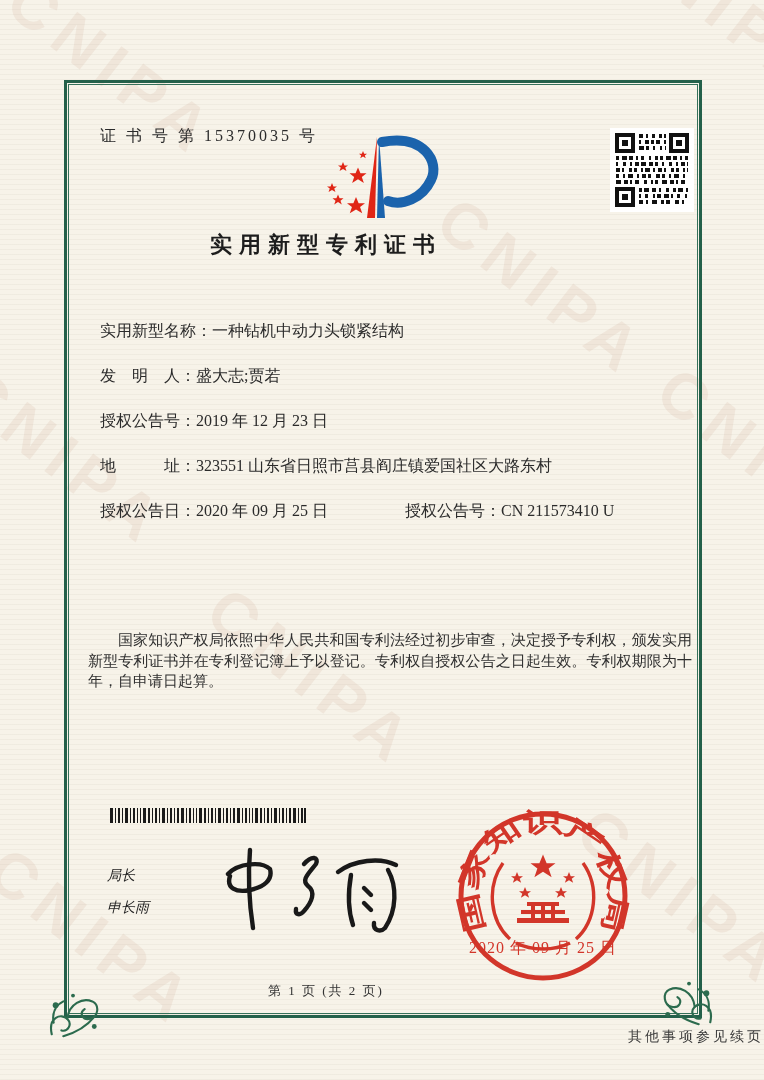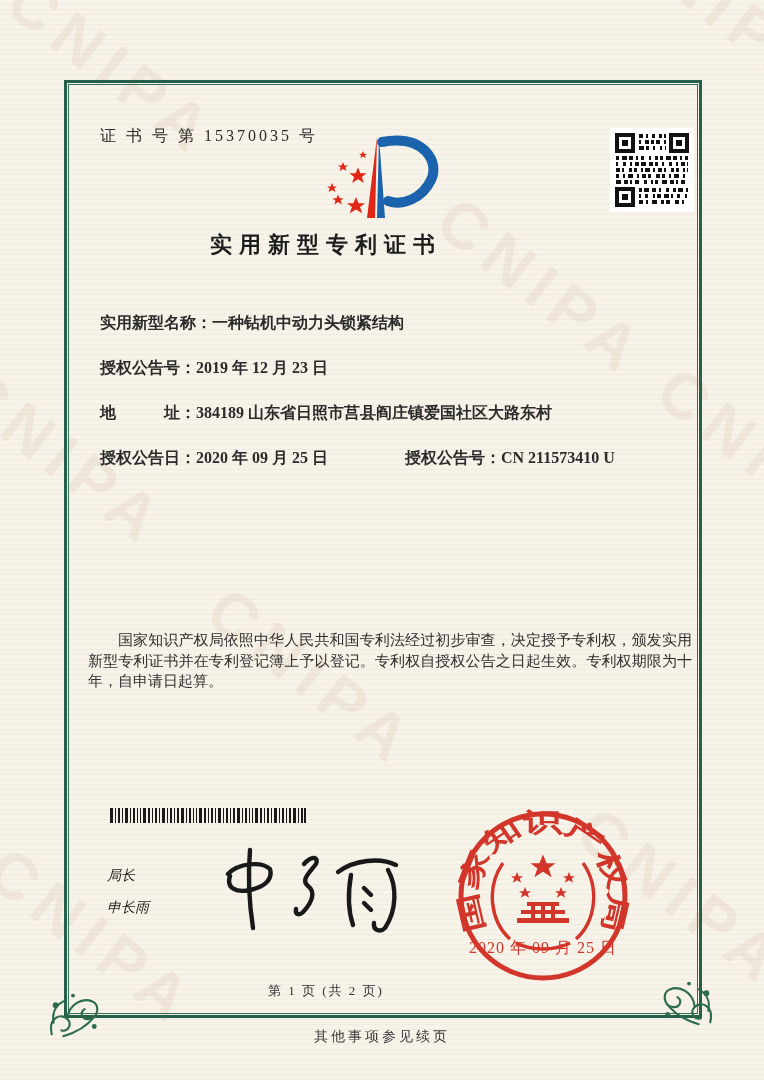--- a/index.html
+++ b/index.html
@@ -11,35 +11,35 @@
   .wm{position:absolute;font-size:64px;font-weight:bold;letter-spacing:10px;
       color:rgba(193,146,124,0.13);transform:rotate(38deg);white-space:nowrap;
       font-family:"Liberation Sans","DejaVu Sans",sans-serif;}
   
   .frame{position:absolute;left:64px;top:80px;width:632px;height:932px;
          border:3px solid #24604a;}
   .frame::after{content:"";position:absolute;inset:1px;border:1px solid #35715a;}
   .certno{position:absolute;left:100px;top:126px;font-size:16px;letter-spacing:3px;color:#2b2b2b;}
   .title{position:absolute;left:0;top:230px;width:652px;text-align:center;
          font-size:22px;font-weight:bold;letter-spacing:7px;color:#1d1d1d;}
-  .fields{position:absolute;left:100px;top:313px;width:600px;font-weight:bold;}
+  .fields{position:absolute;left:100px;top:321px;width:600px;}
   .frow{height:45px;font-size:16px;color:#2b2b2b;white-space:nowrap;}
   .frow .lab{display:inline-block;}
   .grant-row{display:flex;}
   .grant-col2{position:absolute;left:305px;top:0;text-align:center;}
   .paras{position:absolute;left:88px;top:630px;width:604px;font-size:15px;
          line-height:20.5px;color:#2f2f2f;text-align:justify;}
   .paras p{margin:0;text-indent:2em;}
   .barcode{position:absolute;left:110px;top:808px;}
   .signer{position:absolute;left:107px;top:860px;font-size:14px;color:#222;line-height:32px;font-style:italic;}
   .signature{position:absolute;left:212px;top:840px;}
   .seal{position:absolute;left:448px;top:801px;opacity:0.93;}
   .footer{position:absolute;left:0;top:982px;width:652px;text-align:center;
           font-size:13px;letter-spacing:2px;color:#333;}
-  .note{position:absolute;left:0;top:1028px;width:764px;text-align:center;
+  .note{position:absolute;left:0;top:1028px;width:764px;text-align:right;
         font-size:14px;letter-spacing:3px;color:#3a3a3a;}
   .orn{position:absolute;}
   .orn.br{transform:scaleX(-1);}
   .logo{position:absolute;left:326px;top:128px;}
   .qr{position:absolute;left:610px;top:128px;}
 </style>
 </head>
 <body>
 
 <div class="page">
@@ -110,24 +110,27 @@
     </svg>
   </div>
 
   <div class="title">实用新型专利证书</div>
 
   <div class="fields">
     <div class="frow">
       <span class="lab">实用新型名称：</span><span>一种钻机中动力头锁紧结构</span>
     </div>
     <div class="frow">
+      <span class="lab">发　明　人：</span><span>盛大志;贾若</span>
+    </div>
+    <div class="frow">
       <span class="lab">授权公告号：</span><span>2019 年 12 月 23 日</span>
     </div>
     <div class="frow">
-      <span class="lab">地　　　址：</span><span>384189 山东省日照市莒县阎庄镇爱国社区大路东村</span>
+      <span class="lab">地　　　址：</span><span>323551 山东省日照市莒县阎庄镇爱国社区大路东村</span>
     </div>
     <div class="frow grant-row" style="position:relative;">
       <span>
         <span class="lab">授权公告日：</span><span>2020 年 09 月 25 日</span>
       </span>
       <span class="grant-col2">
         <span class="lab">授权公告号：</span><span>CN 211573410 U</span>
       </span>
     </div>
   </div>

